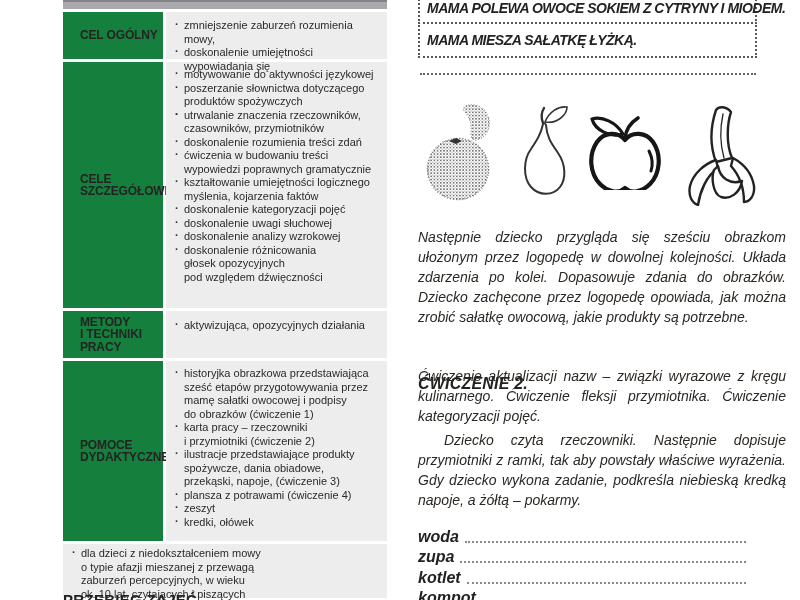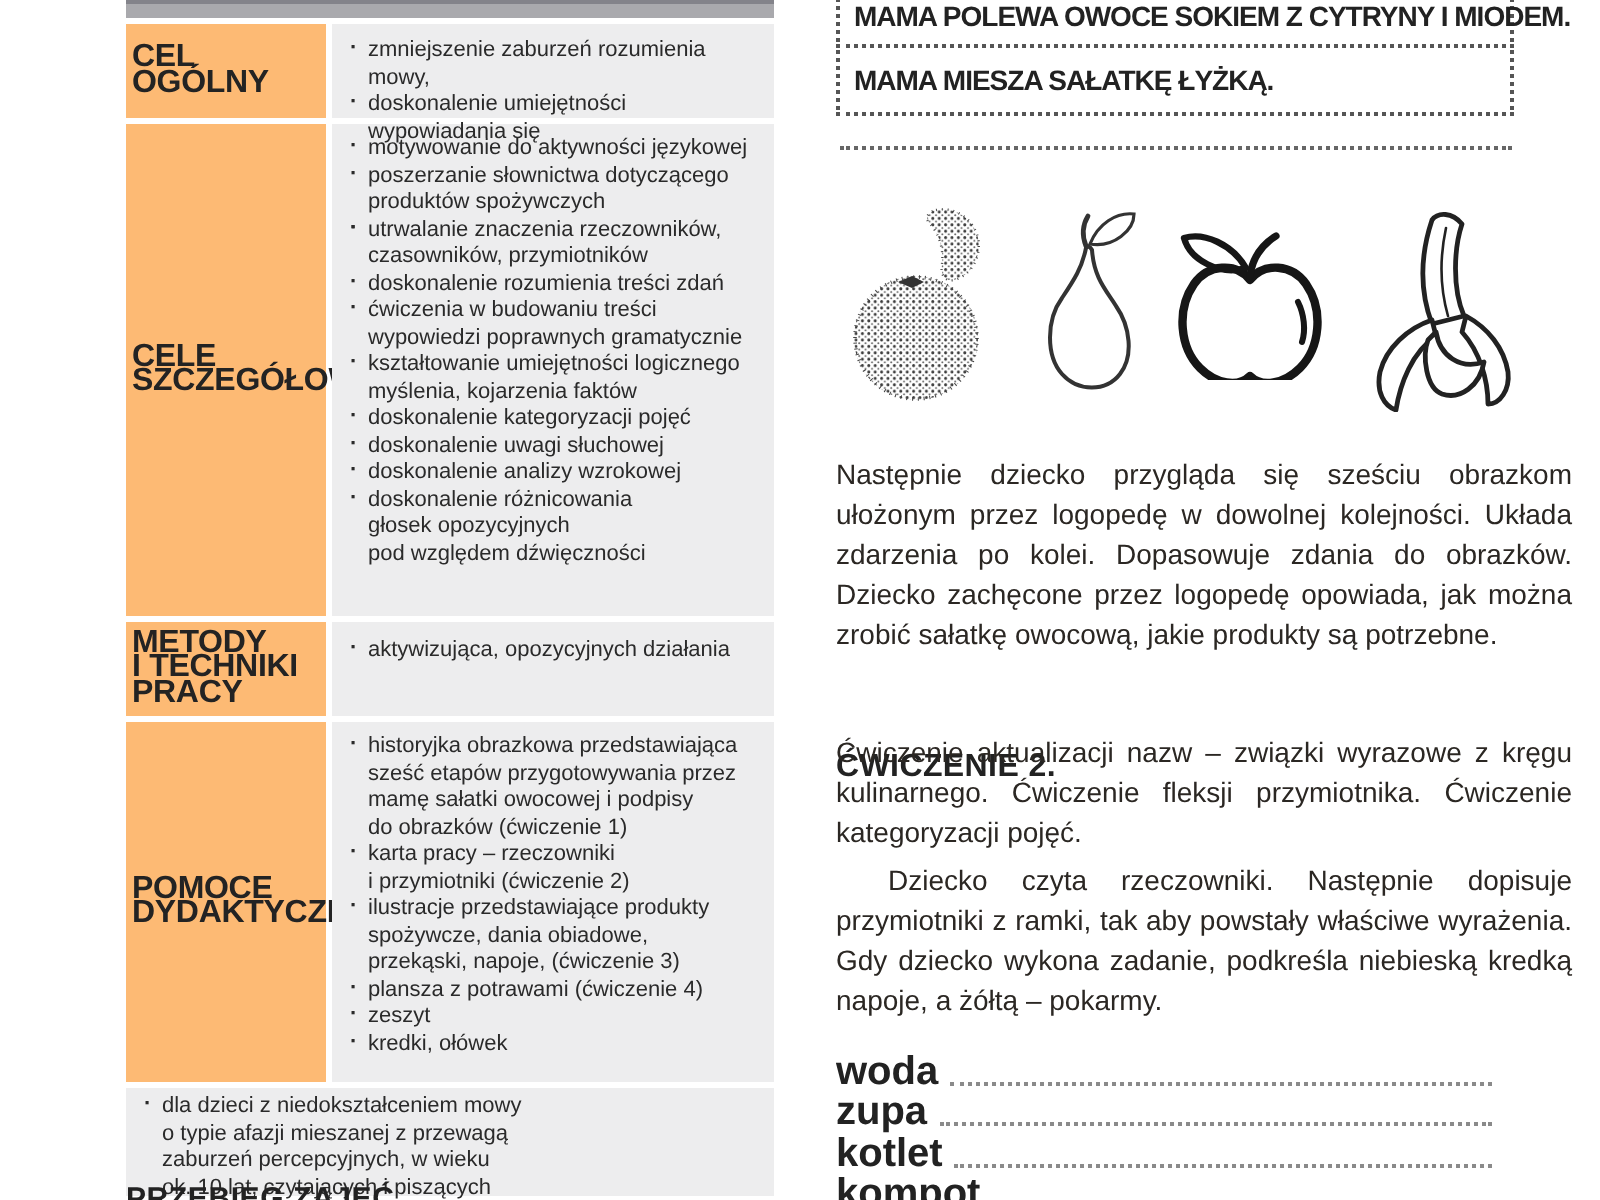--- a/index.html
+++ b/index.html
@@ -3,38 +3,38 @@
 <meta charset="utf-8">
 <style>
   html,body{margin:0;padding:0;background:#fff;}
   body{width:800px;height:600px;overflow:hidden;font-family:"Liberation Sans",sans-serif;color:#262220;}
   .page{position:relative;width:800px;height:600px;overflow:hidden;background:#fff;}
 
   
   .tablewrap{position:absolute;left:63px;top:0;width:324px;}
   .topbar{height:9px;background:#a9a9ad;border-top:2px solid #83838a;box-sizing:border-box;}
   .trow{display:flex;margin-top:3px;}
-  .lcell{flex:0 0 100px;width:100px;background:#fdba74;display:flex;align-items:center;
-         box-sizing:border-box;padding-left:3px;margin-right:3px;
-         font-weight:700;font-size:16px;line-height:12.5px;letter-spacing:-0.15px;
+  .lcell{flex:0 0 100px;width:100px;background:#15803d;display:flex;align-items:center;
+         box-sizing:border-box;padding-left:17px;margin-right:3px;
+         font-weight:700;font-size:12px;line-height:12.5px;letter-spacing:-0.15px;
          color:#232323;white-space:pre-line;}
   .ccell{flex:1;background:#ededee;box-sizing:border-box;padding:6px 3px 0 5px;
          font-size:11px;line-height:13.5px;color:#2a2a2a;}
   .r1{height:47px}.r2{height:246px}.r3{height:47px}.r4{height:180px}.r5{height:54px}
   .r1 .ccell{padding-top:7px}
   .r3 .ccell{padding-top:8px}
   .r5 .ccell{padding-top:3px}
   .ti{position:relative;padding-left:13px;white-space:pre-line;}
   .bu{position:absolute;left:4px;top:-1px;font-weight:700;}
 
   .bheading{position:absolute;left:63px;top:591px;font-size:15px;font-weight:700;
             letter-spacing:0.3px;color:#222;}
 
   
-  .rcol{position:absolute;left:418px;top:0;width:372px;height:471px;}
+  .rcol{position:absolute;left:418px;top:0;width:372px;height:471px;font-style:italic;}
   .sbox{position:absolute;left:0;width:339px;border:2px dotted #555;box-sizing:border-box;
         display:flex;align-items:center;padding-left:7px;font-weight:700;font-size:14px;
         letter-spacing:-0.5px;white-space:nowrap;color:#222;}
   .sbox1{top:-8px;height:32px;}
   .sbox2{top:22px;height:36px;}
   .dotrule{position:absolute;left:2px;top:73px;width:336px;border-bottom:2px dotted #666;}
 
   .fruits{position:absolute;left:6px;top:100px;width:334px;height:118px;
           display:flex;justify-content:space-between;align-items:flex-end;}
   .fruits svg{display:block;}
@@ -43,21 +43,21 @@
 
   .body{position:absolute;left:0;width:368px;font-size:14px;line-height:20px;
         color:#2b2723;text-align:justify;}
   .para1{top:227px;}
   .exh{position:absolute;left:0;top:343px;font-size:16px;font-weight:700;letter-spacing:0.2px;color:#222;margin-top:32px;}
   .para2{top:366px;}
   .para3{top:430px;text-indent:26px;}
 
   .words{position:absolute;left:0;top:524px;width:368px;}
   .wrow{height:20.6px;display:flex;align-items:flex-end;}
-  .wd{font-size:20px;font-weight:700;line-height:17px;color:#222;}
+  .wd{font-size:16px;font-weight:700;line-height:17px;color:#222;}
   .leader{flex:1;margin-left:6px;margin-right:40px;margin-bottom:2px;
           border-bottom:2px dotted #8a8a8a;}
 </style>
 </head>
 <body>
 
 <div class="page">
 
   <div class="tablewrap">
     <div class="topbar"></div>

